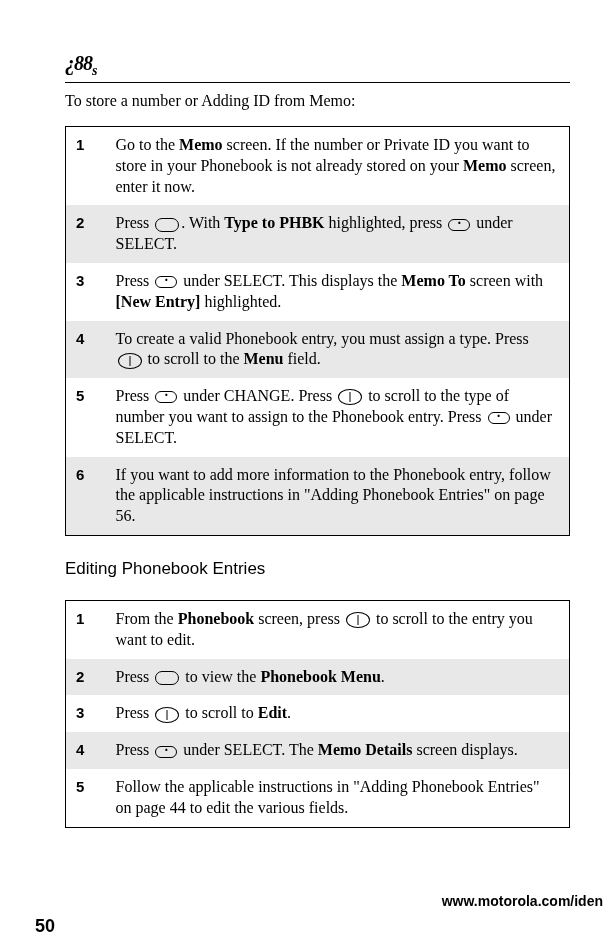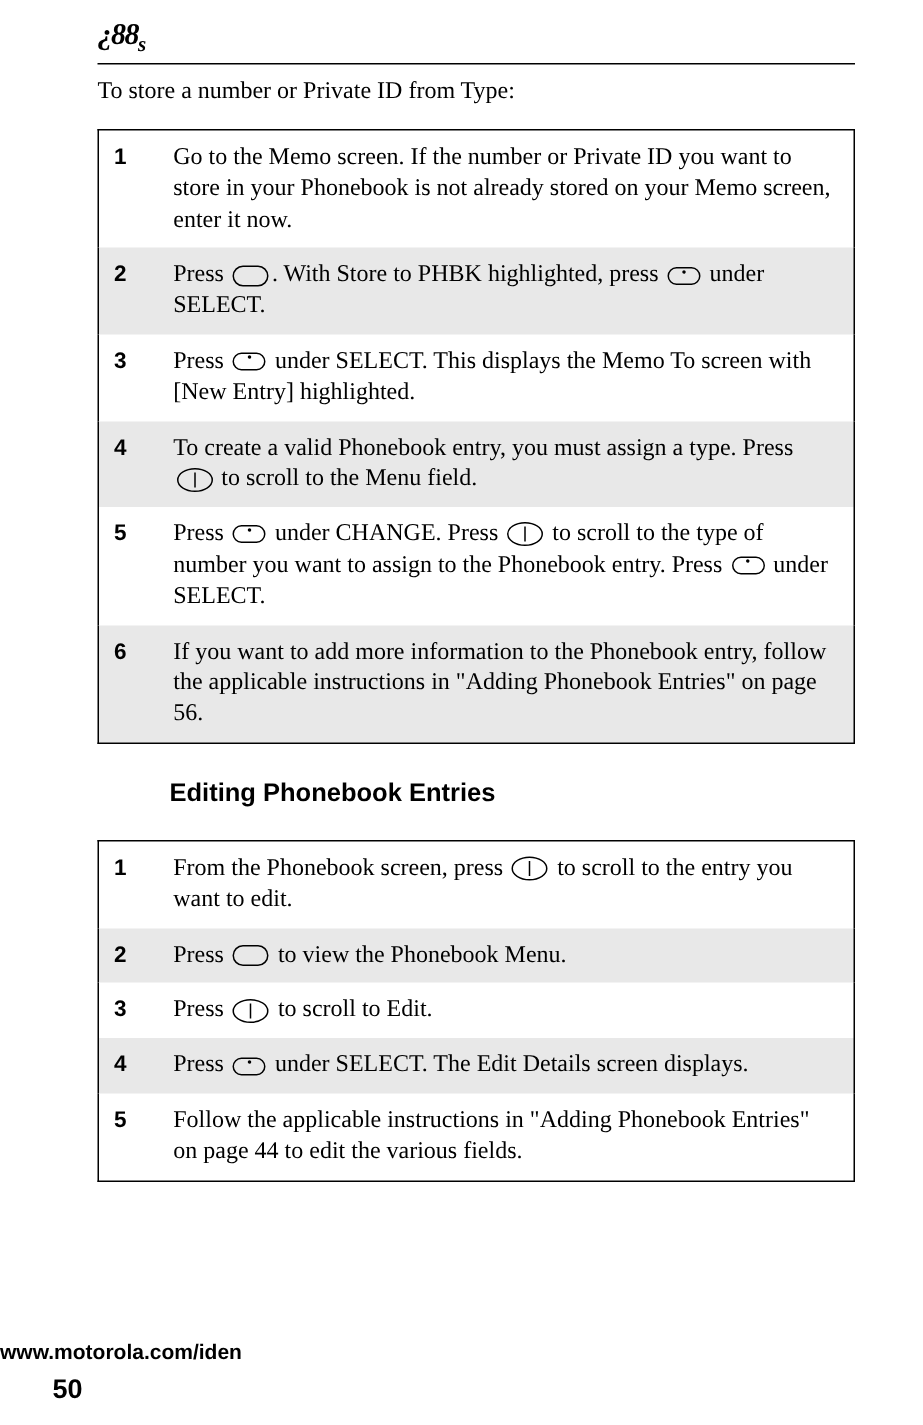--- a/index.html
+++ b/index.html
@@ -17,20 +17,21 @@
       position: relative;
       line-height: 1.3;
     }
     .header-logo {
       font-family: Georgia, serif;
       font-style: italic;
       font-weight: bold;
       font-size: 20px;
       margin-bottom: 2px;
       letter-spacing: -1px;
+      margin-top: 40px;
     }
     .header-logo .s {
       font-size: 14px;
       vertical-align: sub;
     }
     .header-divider {
       border: none;
       border-top: 1px solid #000;
       margin-bottom: 8px;
     }
@@ -51,28 +52,27 @@
       width: 40px;
       font-weight: bold;
       font-family: Arial, Helvetica, sans-serif;
       font-size: 15px;
     }
     .instruction-table tr.shaded {
       background-color: #e8e8e8;
     }
     .section-heading {
       font-family: Arial, Helvetica, sans-serif;
-      font-weight: bold;
+      font-weight: normal;
       font-size: 17px;
       margin-bottom: 20px;
       margin-top: 8px;
-      margin-left: 48px;
     }
     .bold {
-      font-weight: normal;
+      font-weight: bold;
       margin-top: 15px;
     }
     .menu-icon {
       display: inline-block;
       width: 24px;
       height: 14px;
       border: 1px solid #000;
       border-radius: 7px;
       position: relative;
       vertical-align: middle;
@@ -118,22 +118,22 @@
       left: 50%;
       top: 50%;
       transform: translate(-50%, -55%);
       font-size: 14px;
       font-weight: bold;
     }
     .footer-url {
       position: absolute;
       bottom: 40px;
       left: 0;
-      right: 0;
-      text-align: left;
+      right: 12px;
+      text-align: right;
       font-family: Arial, Helvetica, sans-serif;
       font-weight: bold;
       font-size: 14px;
     }
     .page-number {
       position: absolute;
       bottom: 12px;
       left: 35px;
       font-family: Liberation Sans, sans-serif;
       font-weight: bold;
@@ -141,31 +141,31 @@
     }
   </style>
 </head>
 <body>
 
 <div class="header-logo">
   <span>¿88</span><span class="s">s</span>
 </div>
 <hr class="header-divider">
 
-<p class="intro-text">To store a number or Private ID from Type:</p>
+<p class="intro-text">To store a number or Adding ID from Memo:</p>
 
 <table class="instruction-table">
   <tbody>
       <tr>
         <td class="step-num">1</td>
         <td>Go to the <span class="bold">Memo</span> screen. If the number or Private ID you want to store in your Phonebook is not already stored on your <span class="bold">Memo</span> screen, enter it now.</td>
       </tr>
       <tr class="shaded">
         <td class="step-num">2</td>
-        <td>Press <span class="menu-icon"></span>. With <span class="bold">Store to PHBK</span> highlighted, press <span class="button-icon"></span> under SELECT.</td>
+        <td>Press <span class="menu-icon"></span>. With <span class="bold">Type to PHBK</span> highlighted, press <span class="button-icon"></span> under SELECT.</td>
       </tr>
       <tr>
         <td class="step-num">3</td>
         <td>Press <span class="button-icon"></span> under SELECT. This displays the <span class="bold">Memo To</span> screen with <span class="bold">[New Entry]</span> highlighted.</td>
       </tr>
       <tr class="shaded">
         <td class="step-num">4</td>
         <td>To create a valid Phonebook entry, you must assign a type. Press <span class="scroll-icon"></span> to scroll to the <span class="bold">Menu</span> field.</td>
       </tr>
       <tr>
@@ -190,21 +190,21 @@
       <tr class="shaded">
         <td class="step-num">2</td>
         <td>Press <span class="menu-icon"></span> to view the <span class="bold">Phonebook Menu</span>.</td>
       </tr>
       <tr>
         <td class="step-num">3</td>
         <td>Press <span class="scroll-icon"></span> to scroll to <span class="bold">Edit</span>.</td>
       </tr>
       <tr class="shaded">
         <td class="step-num">4</td>
-        <td>Press <span class="button-icon"></span> under SELECT. The <span class="bold">Edit Details</span> screen displays.</td>
+        <td>Press <span class="button-icon"></span> under SELECT. The <span class="bold">Memo Details</span> screen displays.</td>
       </tr>
       <tr>
         <td class="step-num">5</td>
         <td>Follow the applicable instructions in "Adding Phonebook Entries" on page 44 to edit the various fields.</td>
       </tr>
     </tbody>
 </table>
 
 <div class="footer-url">www.motorola.com/iden</div>
 <div class="page-number">50</div>

